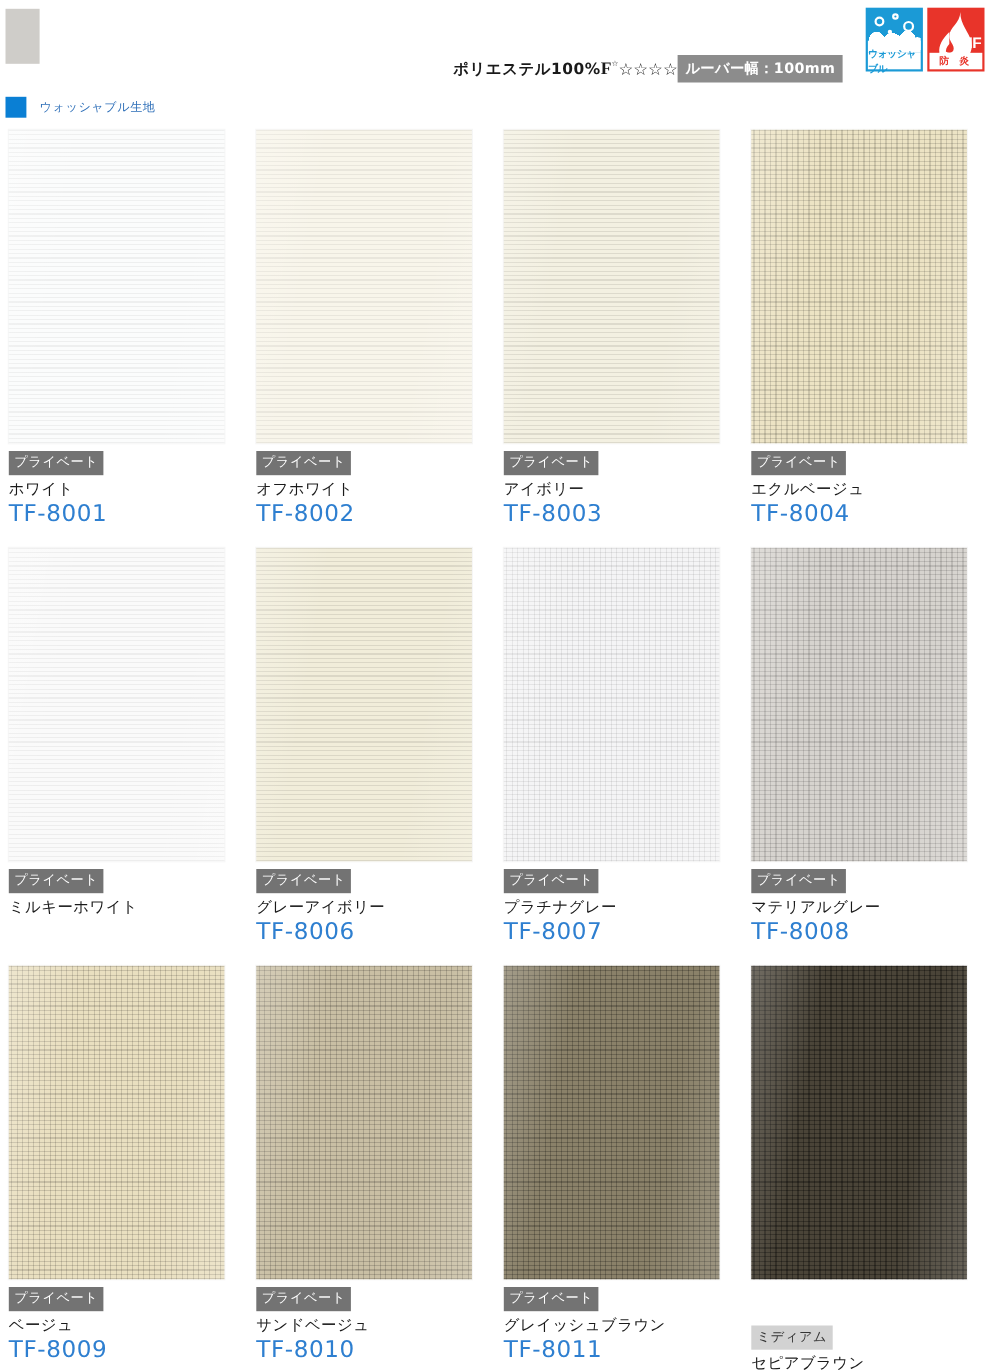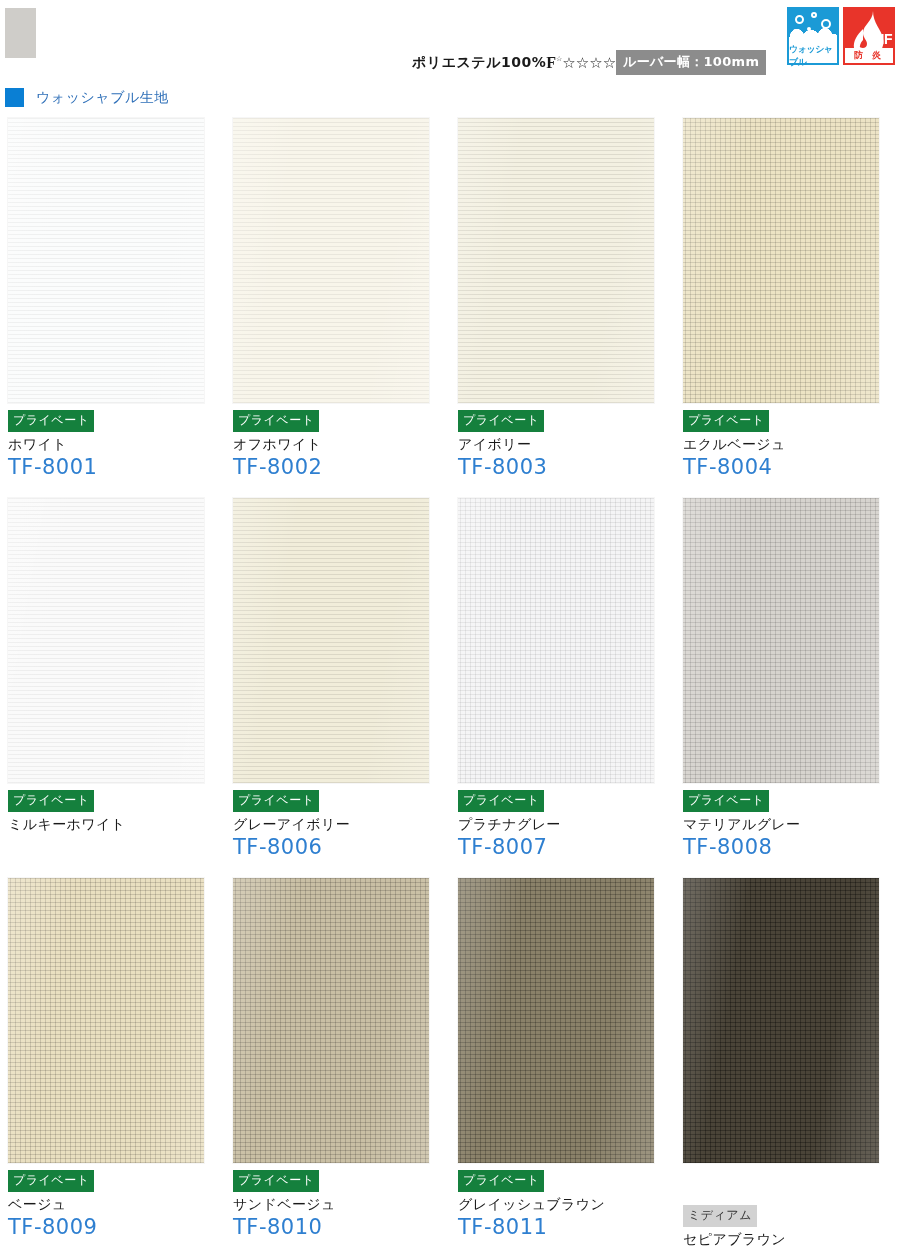--- a/index.html
+++ b/index.html
@@ -102,21 +102,21 @@
   }
   .flame-svg { position:absolute; left:0; top:0; }
 
   
   .subtitle-row {
     position:absolute; left:5px; top:88px;
     display:flex; align-items:center; gap:12px;
   }
   .subtitle-square { width:19px; height:19px; background:#0a7fd4; }
   .subtitle-text {
-    font-size:14px; color:#2e6fb8; font-weight:500;
+    font-size:11px; color:#2e6fb8; font-weight:500;
     letter-spacing:0.5px;
     font-family:"DejaVu Sans", sans-serif;
   }
 
   
   .grid {
     position:absolute; left:0; top:118px;
     width:900px;
     display:grid;
     grid-template-columns:repeat(4,225px);
@@ -143,21 +143,21 @@
 
   .meta { position:absolute; left:8px; top:292px; width:210px; }
   .cat-badge {
     display:inline-block;
     font-size:12px;
     padding:2px 5px 3px 5px;
     letter-spacing:0.5px;
     white-space:nowrap;
     font-family:"DejaVu Sans", sans-serif;
   }
-  .cat-private { background:#15803d; color:#ffffff; }
+  .cat-private { background:#737373; color:#ffffff; }
   .cat-medium  { background:#d2d2d2; color:#333333;margin-top:35px; }
   .color-name {
     margin-top:4px;
     font-size:14px; color:#1a1a1a;
     letter-spacing:0.4px; white-space:nowrap;
     font-family:"DejaVu Sans", sans-serif;
   }
   .color-code {
     margin-top:1px;
     font-size:21px; color:#2e7fd0;

